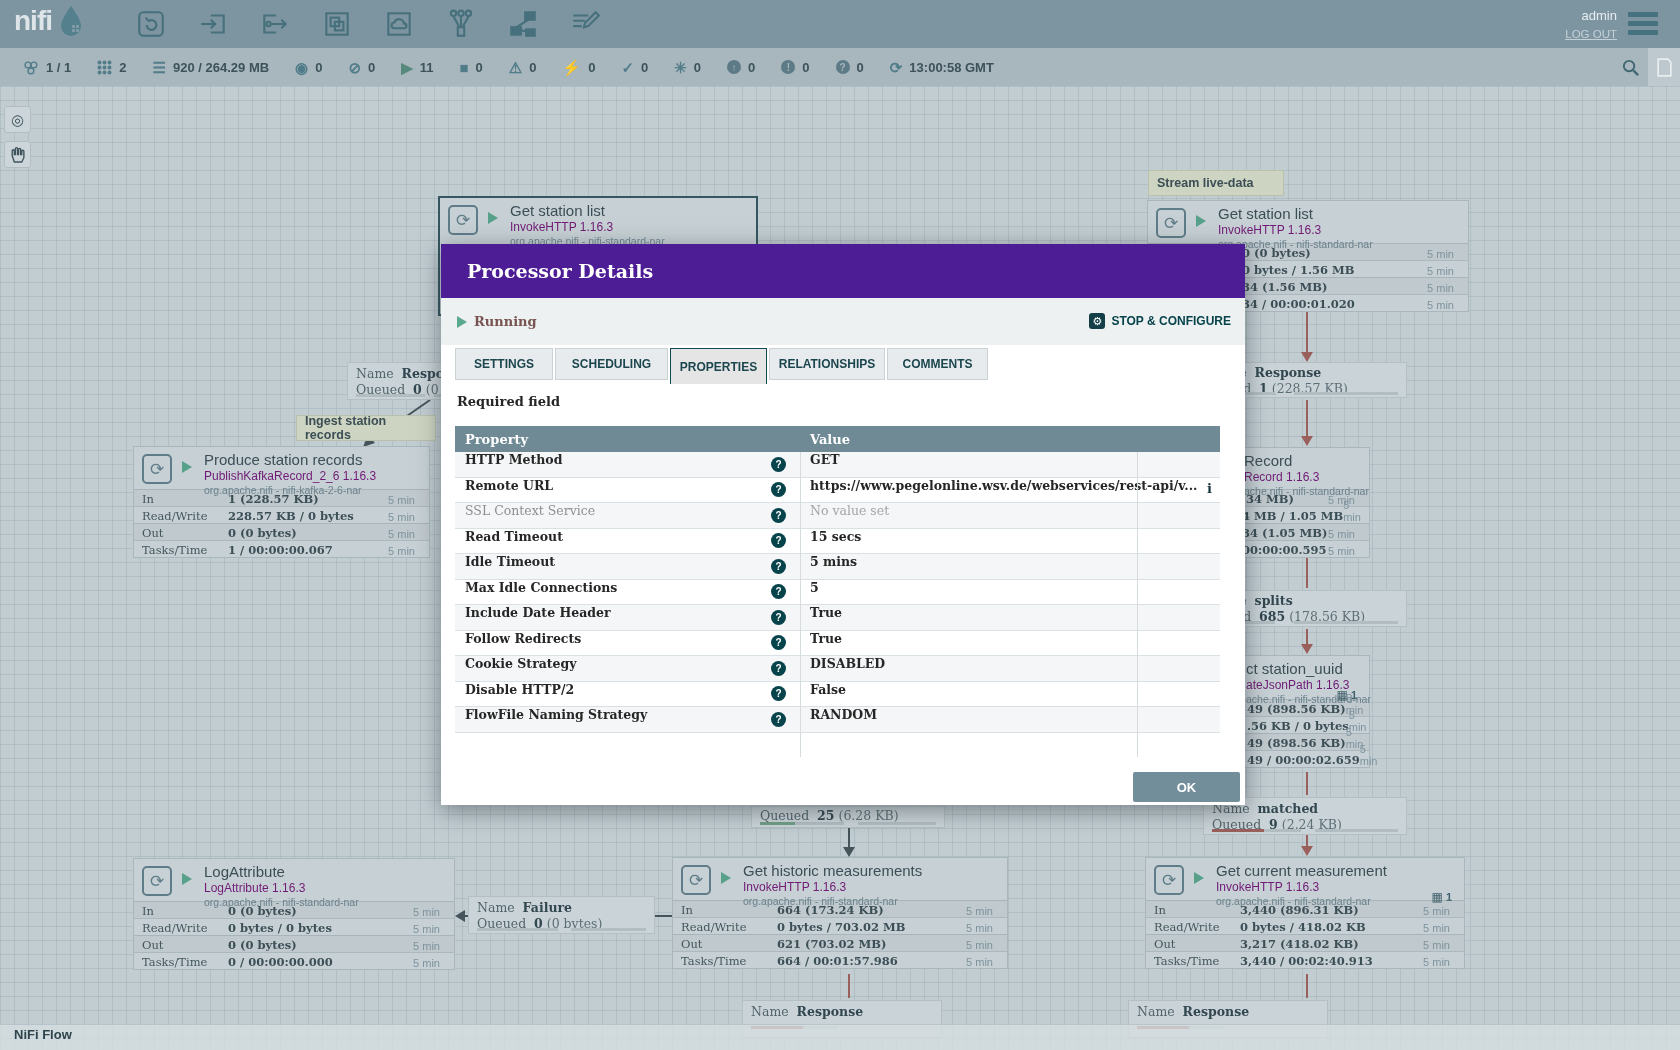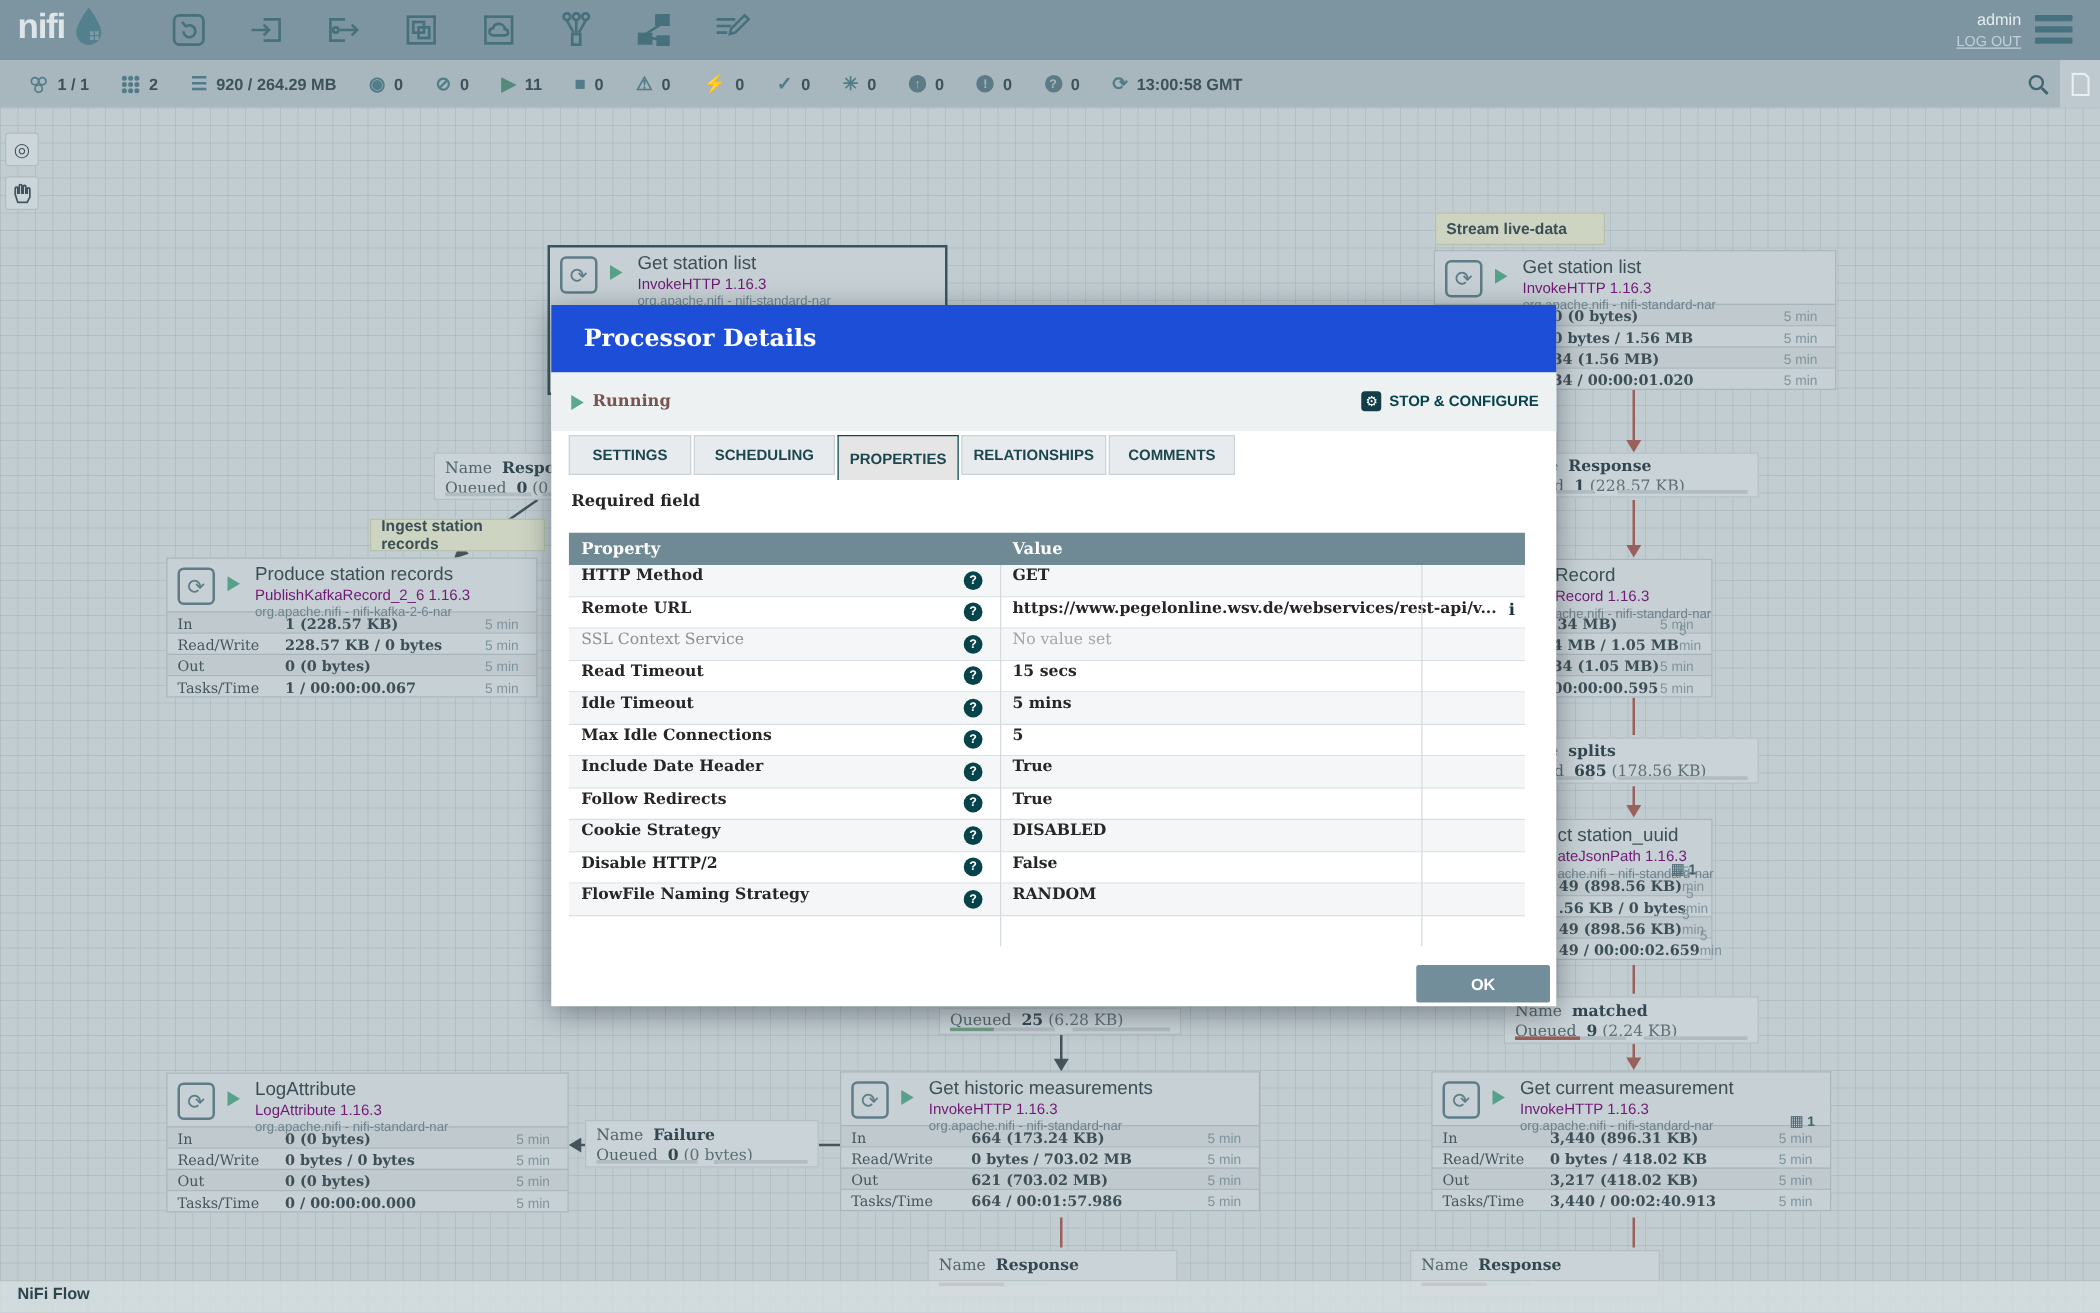--- a/index.html
+++ b/index.html
@@ -80,21 +80,21 @@
   .fill-red{background:#9a605b;}
   .fill-green{background:#6f9d85;}
 
   .bottom-strip{position:absolute;left:0;top:938px;width:1680px;height:26px;background:rgba(213,221,224,0.8);z-index:3;
                 border-top:1px solid rgba(160,175,182,.5);}
   .breadcrumb{position:absolute;left:14px;top:941px;z-index:4;font-size:13px;font-weight:bold;color:#2e444c;}
 
   
   .dialog{position:absolute;left:441px;top:244px;width:804px;height:561px;background:#fff;z-index:50;
           box-shadow:0 5px 22px rgba(40,50,55,.5);}
-  .dlg-header{position:absolute;left:0;top:0;right:0;height:54px;background:#1d4ed8;}
+  .dlg-header{position:absolute;left:0;top:0;right:0;height:54px;background:#4c1d95;}
   .dlg-title{position:absolute;left:26px;top:0;line-height:54px;color:#fff;font-family:"DejaVu Serif",serif;
              font-weight:bold;font-size:19px;}
   .dlg-status{position:absolute;left:0;top:54px;right:0;height:47px;background:#eef1f2;}
   .run-tri2{position:absolute;left:16px;top:18px;width:0;height:0;border-left:10px solid #5aa98c;
             border-top:6px solid transparent;border-bottom:6px solid transparent;}
   .dlg-run-text{position:absolute;left:33px;top:16px;font-family:"DejaVu Serif",serif;font-weight:bold;
                 font-size:13px;color:#775351;}
   .stop-config{position:absolute;right:14px;top:15px;display:flex;align-items:center;gap:6px;cursor:pointer;}
   .stop-config-ico{width:16px;height:16px;background:#123f47;border-radius:3px;color:#fff;font-size:11px;
                    display:flex;align-items:center;justify-content:center;}

